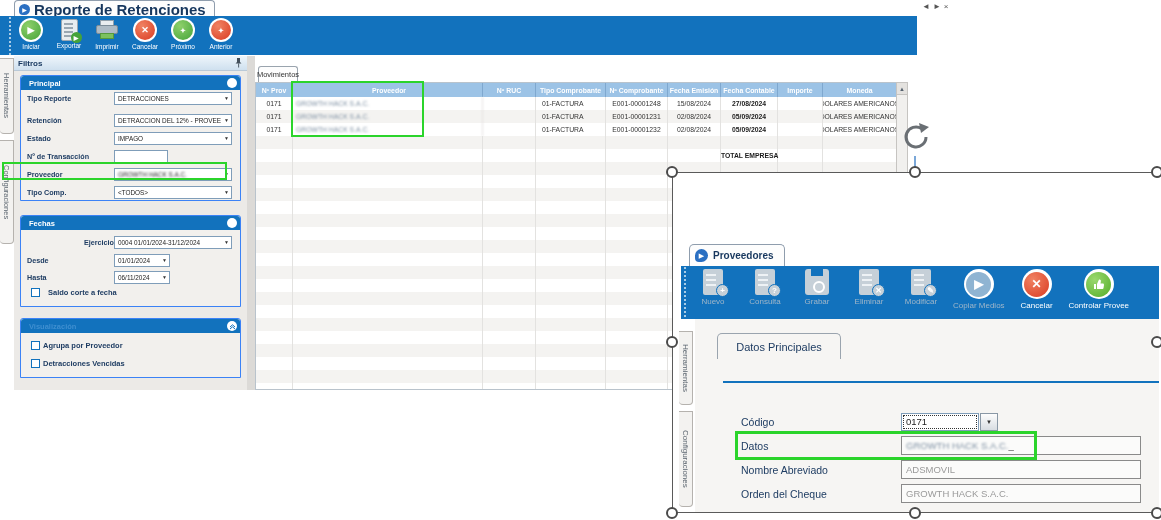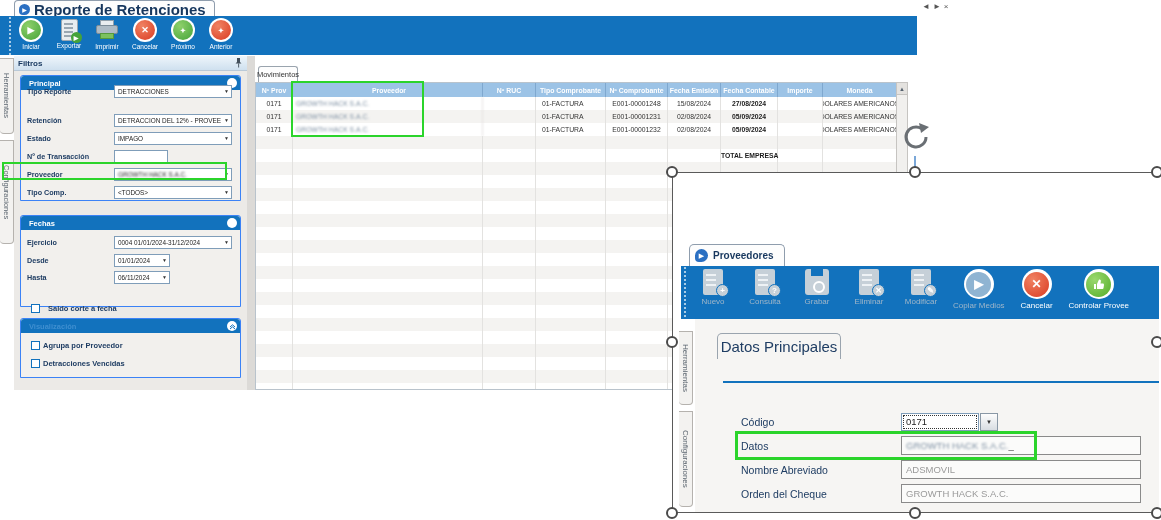--- a/index.html
+++ b/index.html
@@ -115,21 +115,21 @@
                    color:#fff; font-size:12px; font-weight:bold; }
   .core.bluegray { background:#8fb4d2; }
   .core.green2 { background:radial-gradient(circle at 35% 30%, #9ad86f, #54ad28); }
 
   #dlg-vtab-herr { position:absolute; left:6px; top:158px; width:14px; height:74px; font-size:8px; }
   #dlg-vtab-conf { position:absolute; left:6px; top:238px; width:14px; height:96px; font-size:8px; }
   #dlg-body { position:absolute; left:22px; top:146px; width:464px; height:195px; background:#f6f5f3; }
   #dp-tab { position:absolute; left:44px; top:160px; width:124px; height:26px; background:#f6f5f3;
             border:1px solid #9aa4ae; border-bottom:none; border-radius:5px 5px 0 0;
             display:flex; align-items:center; justify-content:center; }
-  #dp-tab span { font-size:15px; color:#1f3d63; }
+  #dp-tab span { font-size:11px; color:#1f3d63; }
   #dp-rule { position:absolute; left:50px; top:208px; width:436px; height:2px; background:#1272bd; }
   .drow { position:absolute; left:68px; display:flex; align-items:center; height:19px; }
   .dlabel { font-size:10.5px; color:#1f3d63; width:160px; white-space:nowrap; }
   .dinput { height:19px; background:#fbfbfa; border:1px solid #8a8a8a; display:flex; align-items:center;
             padding-left:4px; font-size:9.5px; color:#9a9a9a; white-space:nowrap; overflow:hidden; }
   .dcombo { width:78px; height:18px; background:#fff; border:1px solid #7f9db9; outline:1px dotted #333; outline-offset:-3px;
             display:flex; align-items:center; padding-left:4px; font-size:9.5px; color:#222; }
   .dcombo-btn { width:18px; height:18px; margin-left:1px; background:linear-gradient(#fdfdfd,#d8dde2); border:1px solid #8a98a6;
                 display:flex; align-items:center; justify-content:center; font-size:6px; color:#333; }
   .radio { width:11px; height:11px; border-radius:50%; border:1.5px solid #4a5a66; background:#fff; position:relative; }
@@ -214,21 +214,21 @@
         <path d="M3 0h3v4l1.5 1.5h-6L3 4z" fill="#44505c"></path>
         <rect x="4.2" y="5.5" width="0.9" height="4" fill="#44505c"></rect>
       </svg>
   </div>
 
   <div class="section" style="top:75px; height:126px;">
     <div class="sec-head">
       <span class="t">Principal</span>
       <span class="sec-circle"></span>
     </div>
-    <div class="frow" style="top:8px;">
+    <div class="frow" style="top:15px;">
       <span class="flabel">Tipo Reporte</span>
       <div class="combo" style="width:118px">
         <span class="val">DETRACCIONES</span>
           <span class="arr">▼</span>
       </div>
     </div>
     <div class="frow" style="top:37px;">
       <span class="flabel">Retención</span>
       <div class="combo" style="width:118px">
         <span class="val">DETRACCION DEL 12% - PROVEE</span>
@@ -260,42 +260,42 @@
           <span class="arr">▼</span>
       </div>
     </div>
   </div>
 
   <div class="section" style="top:215px; height:92px;">
     <div class="sec-head">
       <span class="t">Fechas</span>
       <span class="sec-circle"></span>
     </div>
-    <div class="frow" style="top:19px;">
+    <div class="frow" style="top:19px;text-align:right;">
       <span class="flabel">Ejercicio</span>
       <div class="combo" style="width:118px">
         <span class="val">0004 01/01/2024-31/12/2024</span>
           <span class="arr">▼</span>
       </div>
     </div>
     <div class="frow" style="top:37px;">
       <span class="flabel">Desde</span>
       <div class="combo" style="width:56px">
         <span class="val">01/01/2024</span>
           <span class="arr">▼</span>
       </div>
     </div>
     <div class="frow" style="top:54px;">
       <span class="flabel">Hasta</span>
       <div class="combo" style="width:56px">
         <span class="val">06/11/2024</span>
           <span class="arr">▼</span>
       </div>
     </div>
-    <div class="cbrow" style="top:88px;gap:8px;">
+    <div class="cbrow" style="top:72px;gap:8px;">
       <span class="cb"></span>
       <span class="cbl">Saldo corte a fecha</span>
     </div>
   </div>
 
   <div class="section" style="top:318px; height:60px;">
     <div class="sec-head">
       <span class="t dim">Visualización</span>
       <span class="sec-circle">
         <svg width="7" height="7" viewBox="0 0 7 7">

